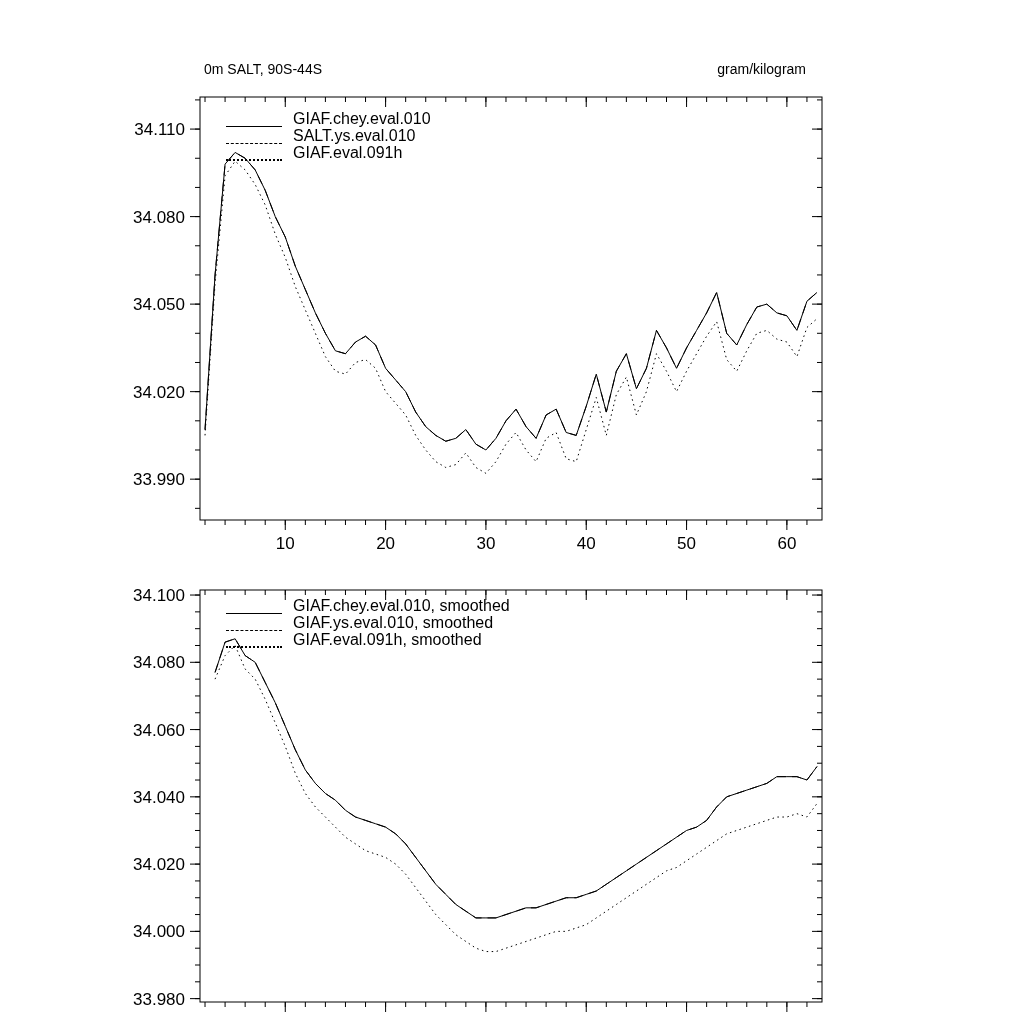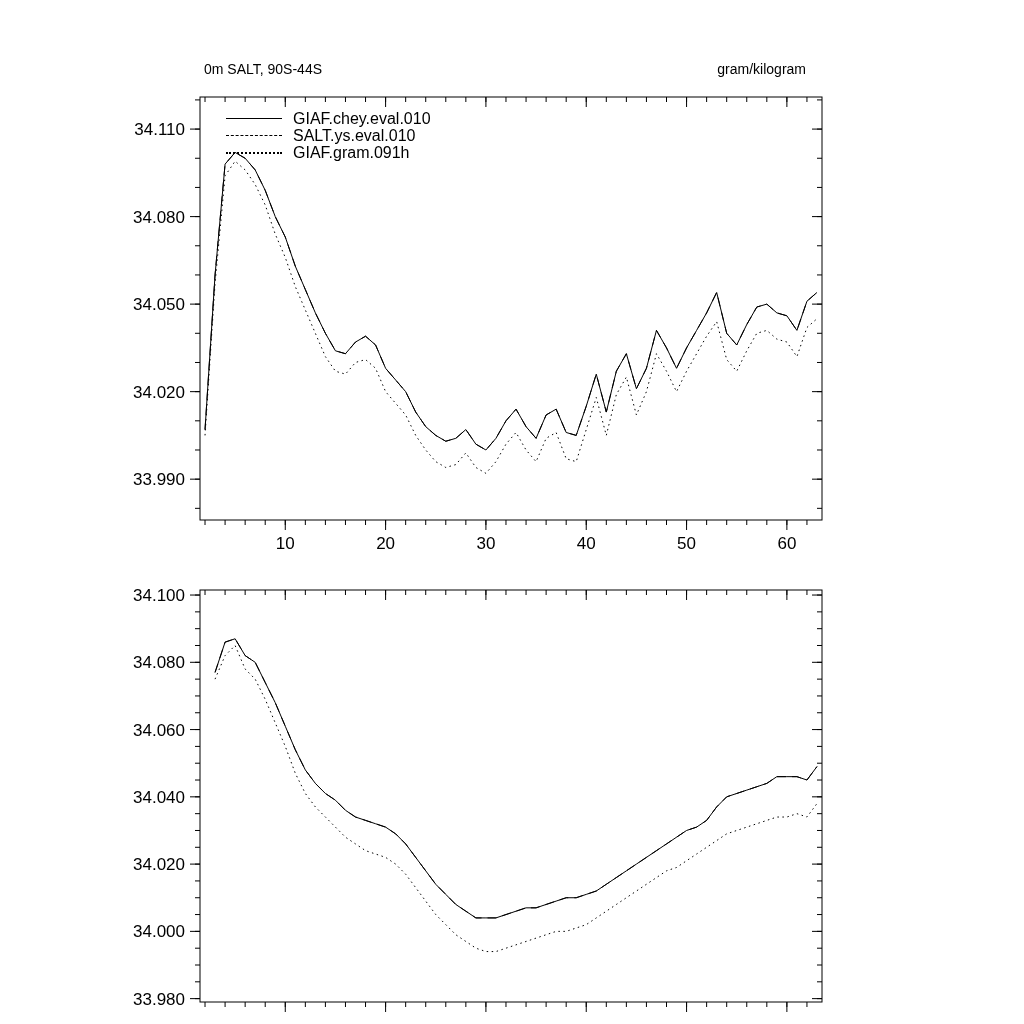--- a/index.html
+++ b/index.html
@@ -5,21 +5,21 @@
   html,body{margin:0;padding:0;background:#ffffff;}
   #page{position:relative;width:1024px;height:1024px;background:#ffffff;
         font-family:"Liberation Sans", sans-serif;color:#000;overflow:hidden;}
   #plot-svg{position:absolute;left:0;top:0;}
   .chart-title{position:absolute;font-size:14px;white-space:nowrap;}
   #title-left{left:204px;top:61px;}
   #title-right{right:218px;top:61px;}
   .legend{position:absolute;left:226px;}
   #legend-1{top:110px;}
   #legend-2{top:597px;}
-  .legend-row{display:flex;align-items:center;height:17px;font-size:16px;line-height:17px;}
+  .legend-row{display:flex;align-items:flex-end;height:17px;font-size:16px;line-height:17px;}
   .legend-sample{display:inline-block;width:56px;height:0;margin-right:11px;flex:0 0 auto;}
   .legend-sample.solid{border-top:1px solid #000;}
   .legend-sample.dashed{border-top:1px dashed #000;}
   .legend-sample.dotted{border-top:2px dotted #000;}
   svg text{font-family:"Liberation Sans", sans-serif;font-size:17px;fill:#000;stroke:none;}
 </style>
 </head>
 <body>
 
 <div id="page">
@@ -315,17 +315,31 @@
     <div class="legend-row">
       <span class="legend-sample solid"></span>
       <span>GIAF.chey.eval.010</span>
     </div>
     <div class="legend-row">
       <span class="legend-sample dashed"></span>
       <span>SALT.ys.eval.010</span>
     </div>
     <div class="legend-row">
       <span class="legend-sample dotted"></span>
-      <span>GIAF.gram.091h</span>
+      <span>GIAF.eval.091h</span>
     </div>
   </div>
 
+  <div class="legend" id="legend-2">
+    <div class="legend-row">
+      <span class="legend-sample solid"></span>
+      <span>GIAF.chey.eval.010, smoothed</span>
+    </div>
+    <div class="legend-row">
+      <span class="legend-sample dashed"></span>
+      <span>GIAF.ys.eval.010, smoothed</span>
+    </div>
+    <div class="legend-row">
+      <span class="legend-sample dotted"></span>
+      <span>GIAF.eval.091h, smoothed</span>
+    </div>
+  </div>
 </div>
 
 </body></html>

